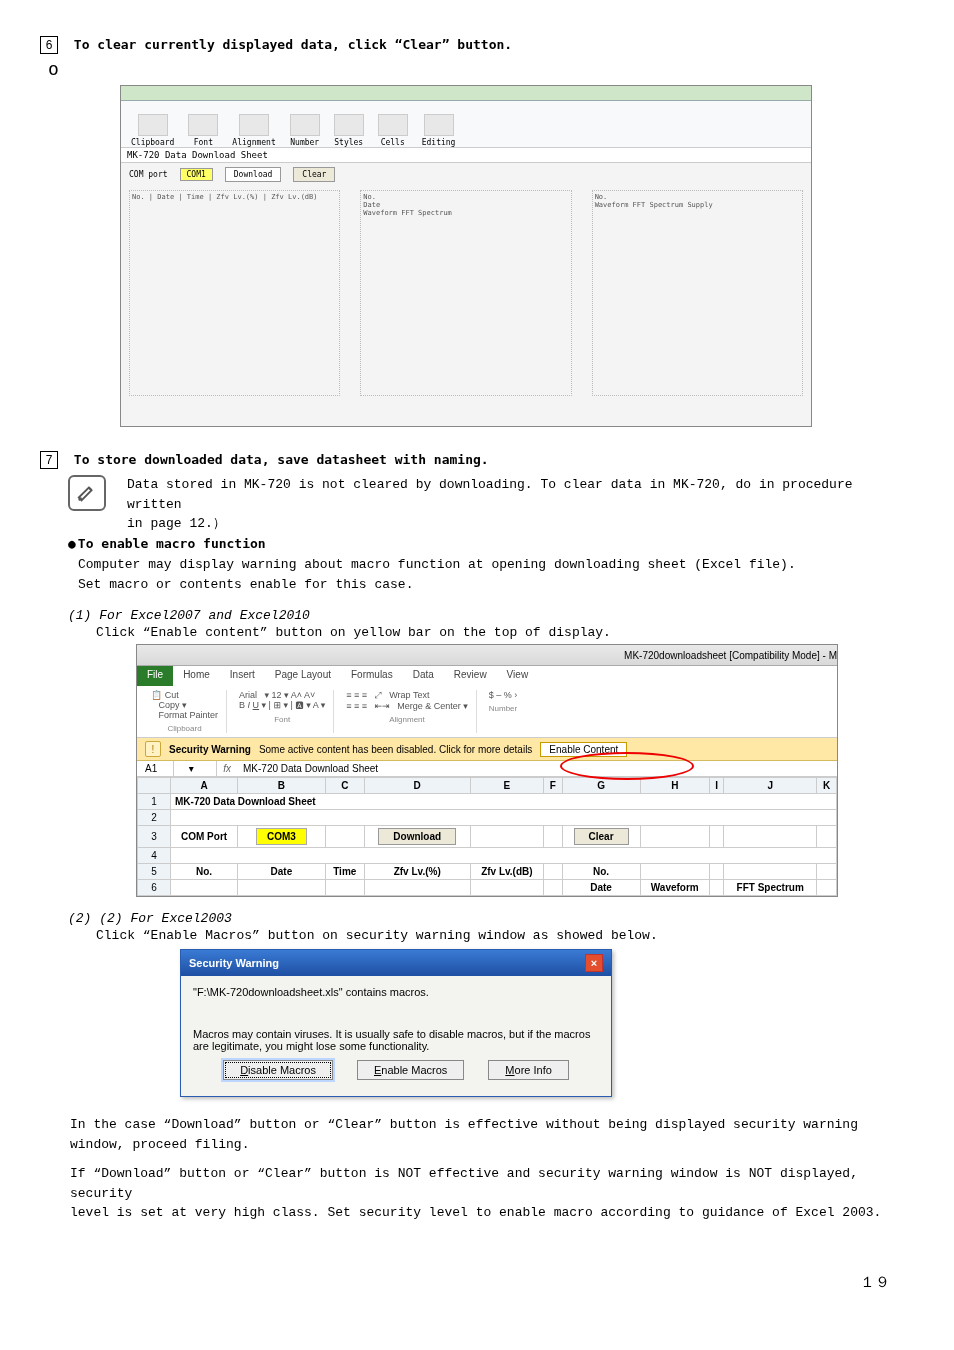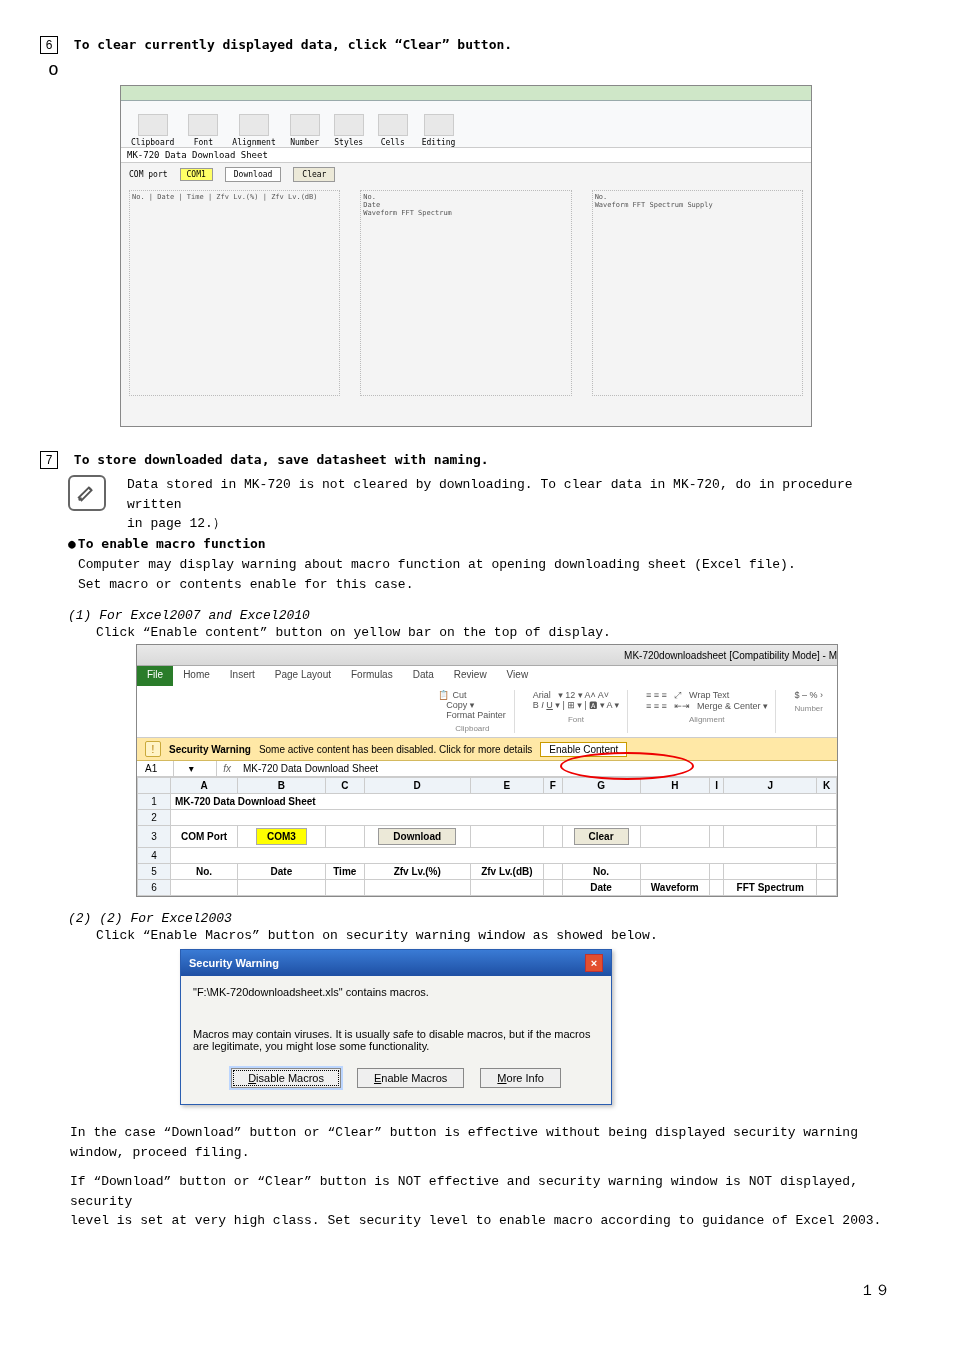--- a/index.html
+++ b/index.html
@@ -58,41 +58,41 @@
   .sub { margin-left:56px; font-family:"Courier New", monospace; font-size:13px;}
   .excel-small {
     width: 700px; border:1px solid #888; margin:4px 0 14px 96px;
     font-family:"Segoe UI", Tahoma, sans-serif; font-size:11px;
     background:#fff;
   }
   .es-titlebar { background:linear-gradient(#e9e9e9,#d9d9d9); height:20px; display:flex; align-items:center; justify-content:center; font-size:10px; border-bottom:1px solid #aaa;}
   .es-tabs { display:flex; height:20px; font-size:10px;}
   .es-tab { padding:3px 10px; color:#444;}
   .es-tab.active { background:#2a7c2a; color:#fff;}
-  .es-ribbon { display:flex; border-bottom:1px solid #ccc; padding:4px 6px; gap:10px; font-size:9px; color:#555;justify-content:flex-end;}
+  .es-ribbon { display:flex; border-bottom:1px solid #ccc; padding:4px 6px; gap:4px; font-size:9px; color:#555;}
   .es-group { padding:0 8px; border-right:1px solid #ddd;}
   .es-group-title { text-align:center; font-size:8px; color:#888; margin-top:4px;}
   .es-warnbar { background:#ffe8a6; display:flex; align-items:center; gap:8px; padding:3px 8px; font-size:10px; border-bottom:1px solid #d4b95e;}
   .es-warn-ico { width:14px;height:14px;border:1px solid #caa93a;background:#fff3c6;border-radius:2px;display:flex;align-items:center;justify-content:center;font-size:10px;color:#b07900;}
   .es-enable { border:1px solid #c99a00; background:#fff; padding:1px 8px; font-size:10px;}
   .red-oval { position:absolute; border:2px solid #e00; border-radius:50%/50%; pointer-events:none;}
   .es-namebox { display:flex; align-items:flex-start; border-bottom:1px solid #ccc; font-size:10px;}
   .es-namebox-cell { border-right:1px solid #ccc; padding:2px 16px 2px 8px;}
   .es-fx { padding:2px 6px; font-style:italic; color:#666;}
   .es-grid { border-collapse:collapse; width:100%; font-size:10px;}
   .es-grid th, .es-grid td { border:1px solid #ccc; padding:2px 4px; text-align:center; background:#fff;}
   .es-grid th { background:#eef3f8;}
   .es-grid .rowh { background:#eef3f8; width:24px;}
   .es-title { font-weight:bold; text-align:left !important;}
   .btn3d { background:#ece9d8; border:1px solid #999; display:inline-block; padding:2px 14px; font-weight:bold; font-size:10px;}
   .secwin { width:430px; border:1px solid #2a5db0; margin:6px 0 18px 140px; font-family:Tahoma, sans-serif; font-size:11px; box-shadow:2px 2px 4px rgba(0,0,0,0.25);}
   .secwin-title { background:linear-gradient(#3a7bd5,#1e4fa3); color:#fff; padding:4px 8px; font-weight:bold; display:flex; justify-content:space-between; align-items:center;}
   .secwin-close { width:16px; height:16px; background:#e34f2e; color:#fff; border:1px solid #b33; display:flex; align-items:center; justify-content:center; font-size:11px; font-weight:bold;}
   .secwin-body { padding:10px 12px; background:#f3f3f0;}
-  .secwin-btns { display:flex; gap:16px; justify-content:center; margin:16px 0 6px;}
+  .secwin-btns { display:flex; gap:24px; justify-content:center; margin:8px 0 6px;}
   .winbtn { border:1px solid #888; background:#efefef; padding:3px 16px; font-size:11px;}
   .winbtn.focus { outline:1px dotted #000; outline-offset:-3px; box-shadow:0 0 0 2px #bcd6ff;}
   .page-no { text-align:right; font-family:"Century", serif; font-size:15px; margin-top:50px; padding-right:24px;}
   .yellowbig { background:#ffff00; padding:2px 10px; font-weight:bold; border:1px solid #aaa; font-size:10px; display:inline-block; margin:0 6px;}
   .body-para { font-family:"Courier New", monospace; font-size:13px; line-height:1.5; margin:6px 30px 10px 30px;}
   .es-wrap { position:relative; }
 </style>
 </head>
 <body>
 

